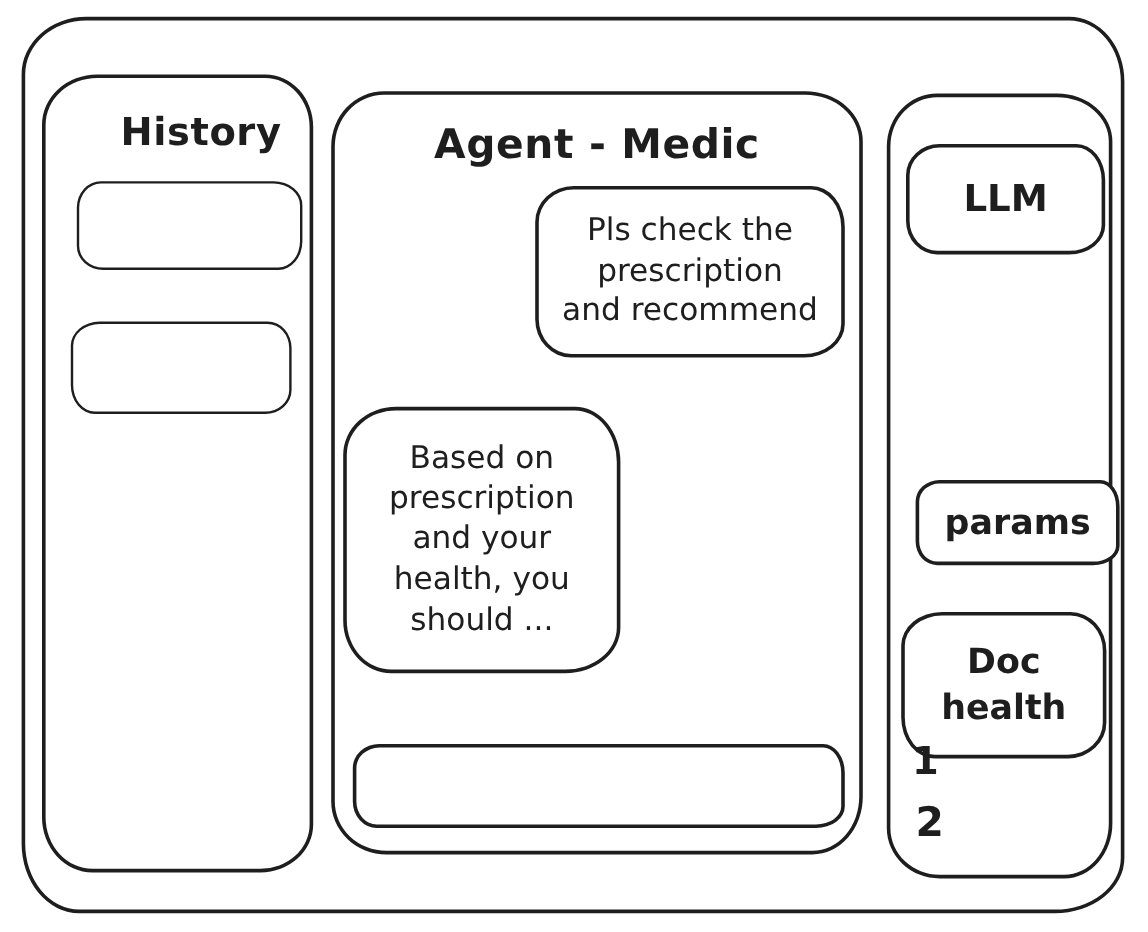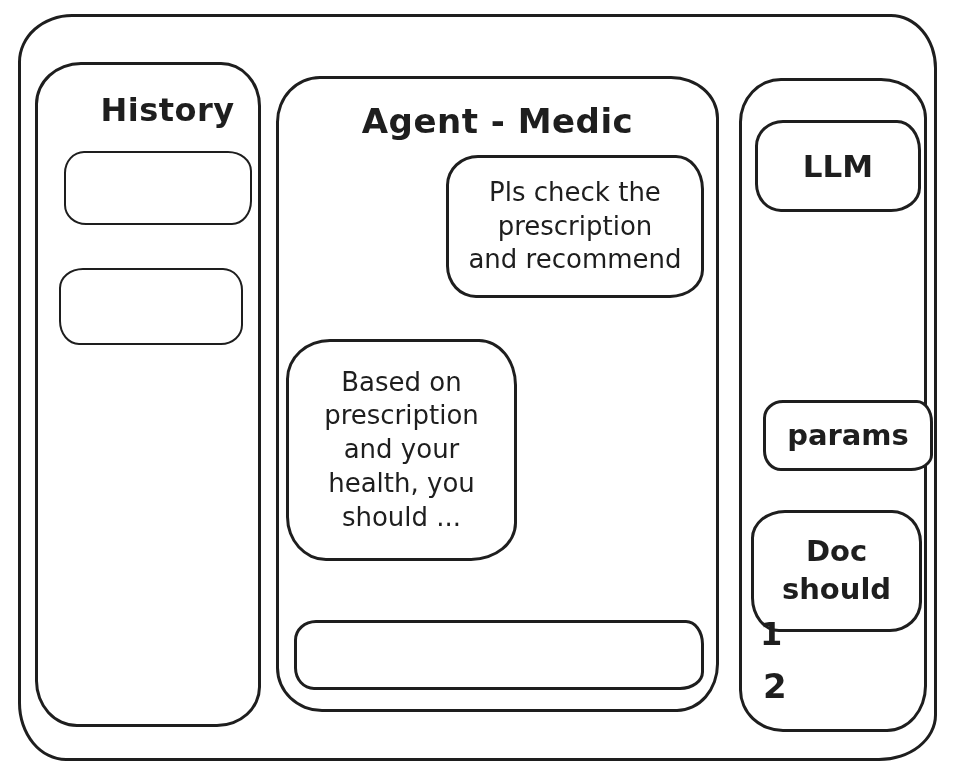--- a/index.html
+++ b/index.html
@@ -184,19 +184,19 @@
 prescription
 and your
 health, you
 should ...</div>
       <input type="text" class="chat-input" value="" style="">
     </main>
 
     <aside class="panel tools-panel">
       <button class="tool-box tool-llm">LLM</button>
       <button class="tool-box tool-params">params</button>
-      <button class="tool-box tool-docsource">Doc should</button>
+      <button class="tool-box tool-docsource">Doc health</button>
       <div class="annot annot-1">1</div>
       <div class="annot annot-2">2</div>
     </aside>
 
   </div>
 </div>
 
 </body></html>

